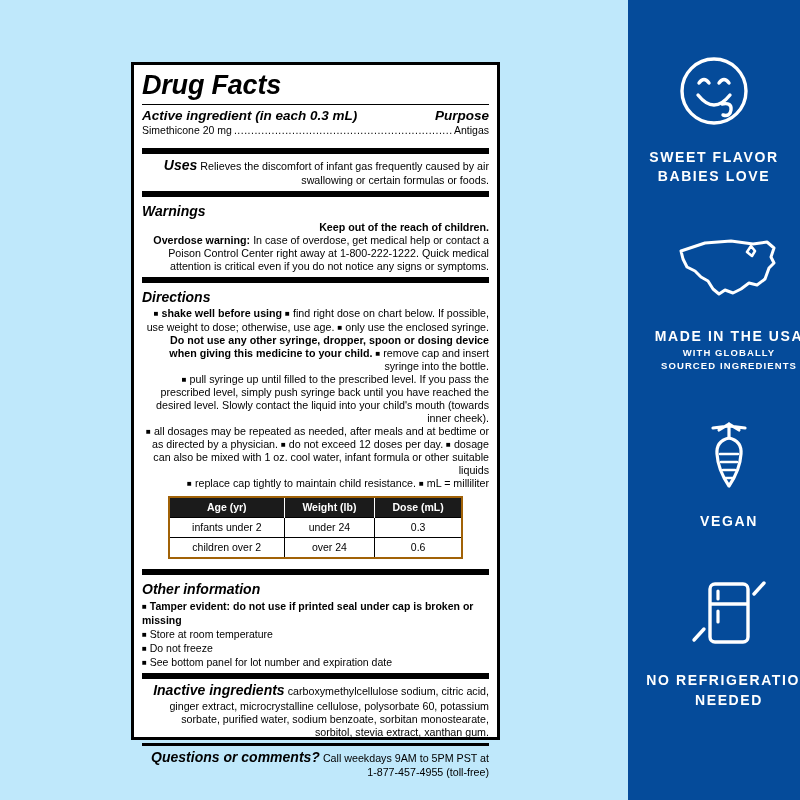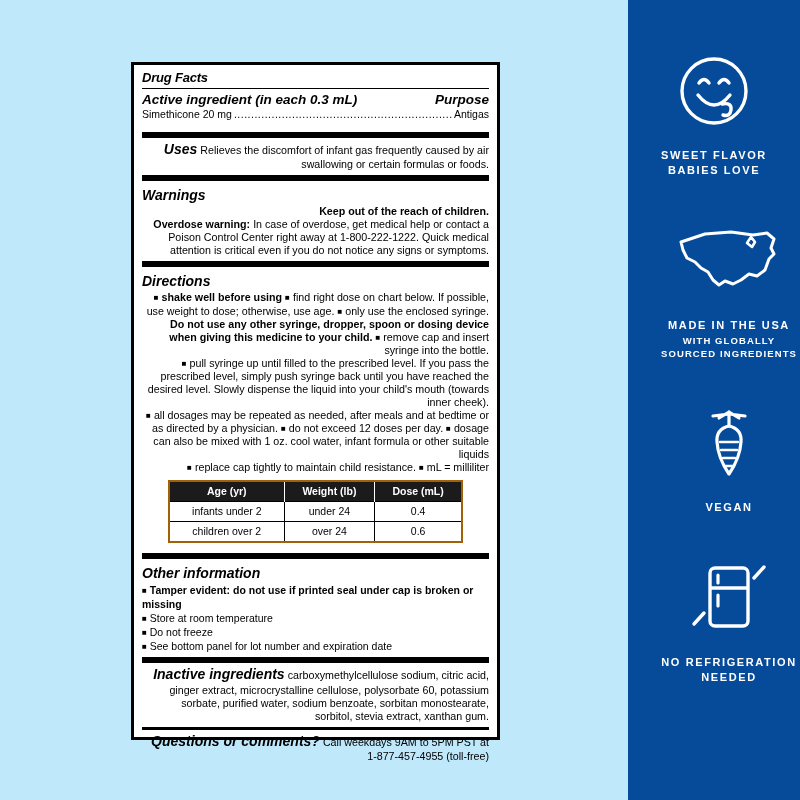--- a/index.html
+++ b/index.html
@@ -15,38 +15,38 @@
     position:absolute;left:628px;top:0;width:172px;height:800px;
     background:#054b9a;
     display:flex;flex-direction:column;
     align-items:center;justify-content:flex-start;
     padding-top:48px;box-sizing:border-box;
   }
   .badge{width:172px;display:flex;flex-direction:column;align-items:center;}
   .badge + .badge{margin-top:40px;padding-left:30px;}
   .badge-icon{display:flex;align-items:center;justify-content:center;height:86px;}
   .badge-lines{margin-top:14px;text-align:center;color:#fff;}
-  .badge-l1{font-size:11px;font-weight:bold;letter-spacing:1.6px;line-height:1.38;}
+  .badge-l1{font-size:14px;font-weight:bold;letter-spacing:1.6px;line-height:1.38;}
   .badge-l2{font-size:9.5px;font-weight:bold;letter-spacing:1.1px;line-height:1.38;}
 
   
   #drug-facts{
     position:absolute;left:131px;top:62px;width:369px;height:678px;
     background:#ffffff;
     border:3px solid #000;
     box-sizing:border-box;
     padding:0 8px;
     color:#000;
   }
   .rule-thin{border-top:1px solid #000;margin:0;}
   .rule-thick{border-top:6px solid #000;margin:0;}
   .rule-mid{border-top:3px solid #000;margin:0;}
 
   h1#df-title{
-    font-size:13px;font-weight:bold;font-style:italic;
+    font-size:27px;font-weight:bold;font-style:italic;
     margin:5px 0 3px 0;letter-spacing:-0.2px;
   }
   .ai-row{display:flex;justify-content:space-between;align-items:baseline;
     font-size:13.5px;font-weight:bold;font-style:italic;margin:3px 0 1px 0;}
   .dots-row{display:flex;align-items:baseline;font-size:10.5px;margin-bottom:12px;}
   .dots-row .dots{flex:1;overflow:hidden;white-space:nowrap;
     letter-spacing:.5px;margin:0 2px;}
 
   .sec{font-size:10.7px;line-height:1.22;}
   .sec p{margin:0;text-align:right;}
@@ -180,21 +180,21 @@
     </p>
 
     <p>
       <span class="b">Do not use any other  syringe, dropper, spoon or dosing device when giving this medicine to your child.</span>
       <span class="sq">■</span>
       <span>remove cap and insert syringe into the bottle.</span>
     </p>
 
     <p>
       <span class="sq">■</span>
-      <span>pull syringe up until filled to the prescribed level. If you pass the prescribed level, simply push syringe back until you have reached the desired level. Slowly dispense the liquid into your child's mouth (towards inner cheek).</span>
+      <span>pull syringe up until filled to the prescribed level. If you pass the prescribed level, simply push syringe back until you have reached the desired level. Slowly contact the liquid into your child's mouth (towards inner cheek).</span>
     </p>
 
     <p>
       <span class="sq">■</span>
       <span>all dosages may be repeated as needed, after meals and at bedtime or as directed by a physician.</span>
       <span class="sq">■</span>
       <span>do not exceed 12 doses per day.</span>
       <span class="sq">■</span>
       <span>dosage can also be mixed with 1 oz. cool water, infant  formula or other suitable liquids</span>
     </p>
@@ -211,21 +211,21 @@
         <tr>
           <th>Age (yr)</th>
           <th>Weight (lb)</th>
           <th>Dose (mL)</th>
         </tr>
       </thead>
       <tbody>
         <tr>
           <td>infants under 2</td>
           <td>under 24</td>
-          <td>0.4</td>
+          <td>0.3</td>
         </tr>
         <tr>
           <td>children over 2</td>
           <td>over 24</td>
           <td>0.6</td>
         </tr>
       </tbody>
     </table>
   </div>
   <div class="rule-thick"></div>

